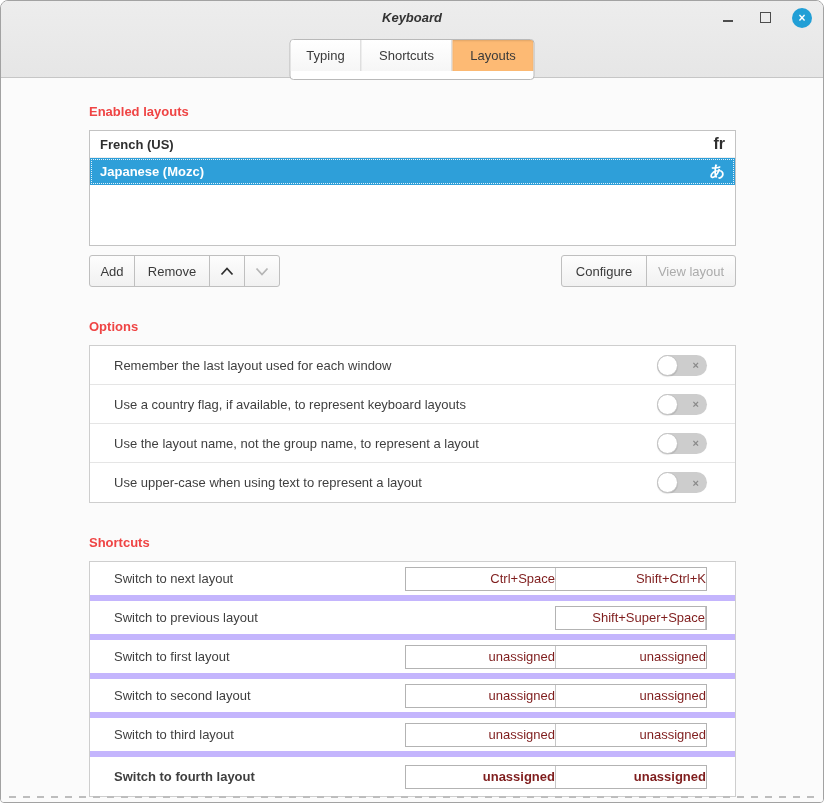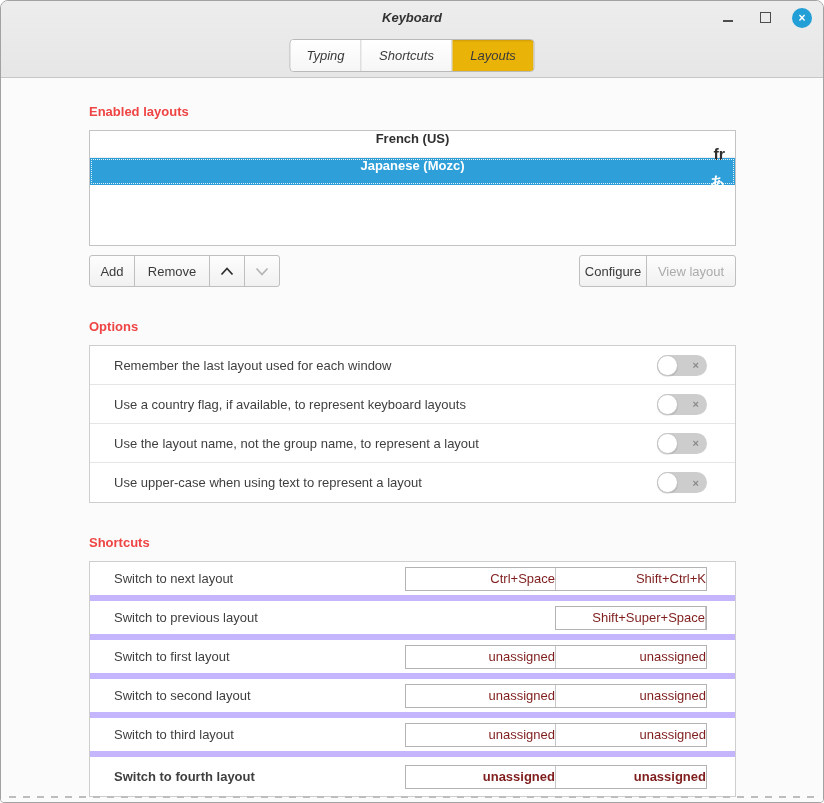--- a/index.html
+++ b/index.html
@@ -38,50 +38,49 @@
     color: #ffffff; font-size: 12px; font-weight: bold;
     display: flex; align-items: center; justify-content: center;
     line-height: 1;
   }
   .tabs {
     position: absolute; left: 50%; top: 38px; transform: translateX(-50%);
     display: flex;
     border: 1px solid #b9b9b9; border-radius: 4px;
     overflow: hidden;
     background: #ffffff;
-    height: 33px;
-    font-style: italic;
+    height: 41px;
   }
   .tab {
     height: 31px; line-height: 31px; text-align: center;
     background: linear-gradient(#ffffff, #f6f6f6);
     color: #3a3a3a;
     border-right: 1px solid #c2c2c2;
     cursor: default;
   }
   .tab:last-child { border-right: none; }
   .tab.t-typing { width: 71px; }
   .tab.t-shortcuts { width: 91px; }
   .tab.t-layouts { width: 81px; }
-  .tab.active { background: #eab308; box-shadow: inset 0 1px 2px rgba(0,0,0,0.12); }
+  .tab.active { background: #fdba74; box-shadow: inset 0 1px 2px rgba(0,0,0,0.12); }
   
   .content { flex: 1; padding: 0 87px 0 88px; background: #fbfbfb; }
   .section-heading { font-weight: bold; color: #ef4444; }
   .h-enabled { margin-top: 26px; }
   .h-options { margin-top: 32px; }
   .h-shortcuts { margin-top: 32px; }
   
   .layout-list {
     margin-top: 11px; height: 116px;
     border: 1px solid #c3c3c3; background: #ffffff;
     overflow: hidden;
   }
   .layout-row {
     height: 27px; display: flex; align-items: center;
-    padding: 0 10px; font-weight: bold; color: #2f2f2f; flex-direction: column;
+    padding: 0 10px; font-weight: bold; color: #2f2f2f;
   }
   .layout-row.sep { border-bottom: 1px solid #ededed; }
   .layout-row.selected {
     background: #2e9fd9; color: #ffffff;
     outline: 1px dotted rgba(255,255,255,0.85); outline-offset: -2px;
   }
   .layout-glyph { margin-left: auto; font-size: 16px; font-weight: bold; font-family: "Liberation Sans", sans-serif; }
   .layout-row.selected .layout-glyph { font-size: 15px; }
   
   .list-buttons { margin-top: 9px; display: flex; justify-content: space-between; }
@@ -93,21 +92,21 @@
     color: #3a3a3a;
     display: flex; align-items: center; justify-content: center;
     cursor: default;
   }
   .btn-group .btn + .btn { margin-left: -1px; }
   .btn-group .btn:first-child { border-radius: 3px 0 0 3px; }
   .btn-group .btn:last-child { border-radius: 0 3px 3px 0; }
   .b-add { width: 46px; }
   .b-remove { width: 76px; }
   .b-up, .b-down { width: 36px; }
-  .b-configure { width: 68px; text-align: center; }
+  .b-configure { width: 86px; text-align: center; }
   .b-viewlayout { width: 90px; color: #ababab; }
   
   .panel {
     margin-top: 11px;
     border: 1px solid #cecece; background: #ffffff;
   }
   .opt-row {
     height: 39px; display: flex; align-items: center;
     padding-left: 24px; padding-right: 28px;
     border-bottom: 1px solid #e5e5e5;

